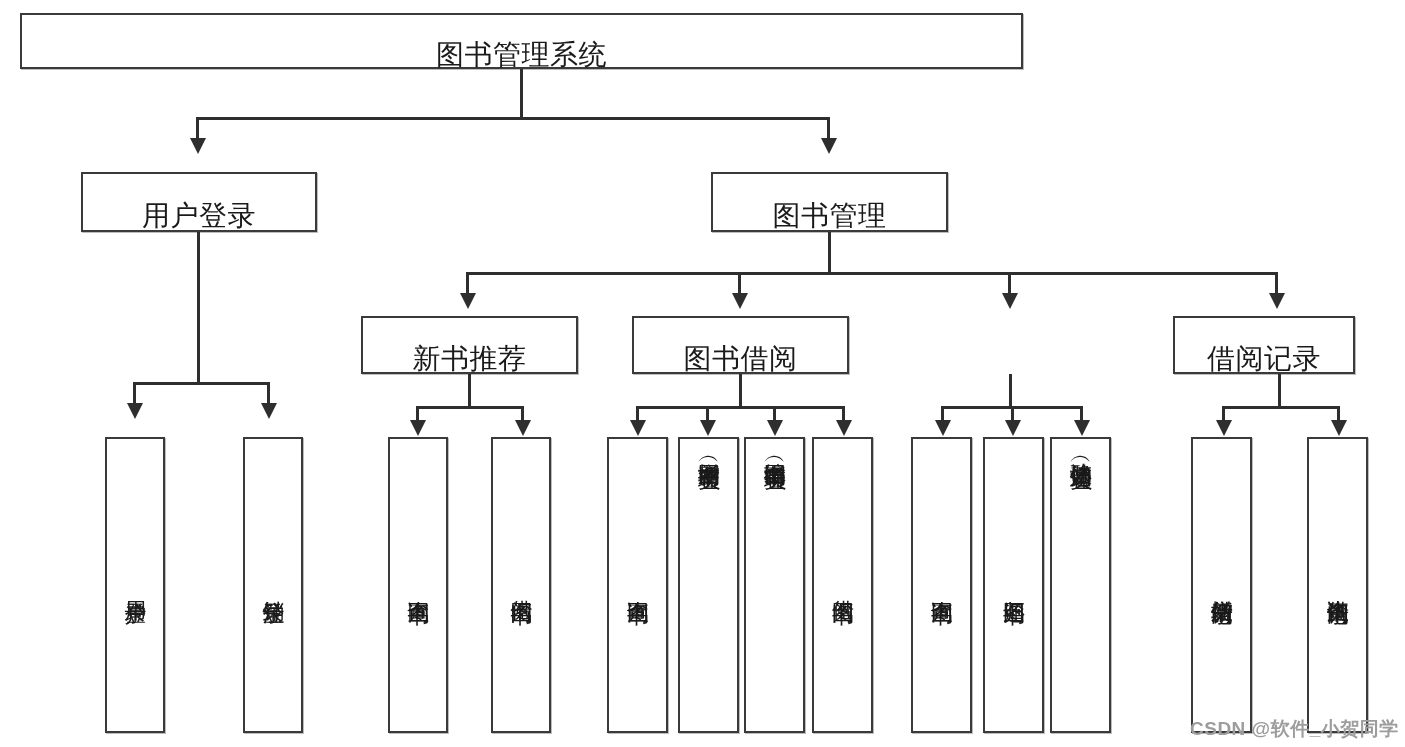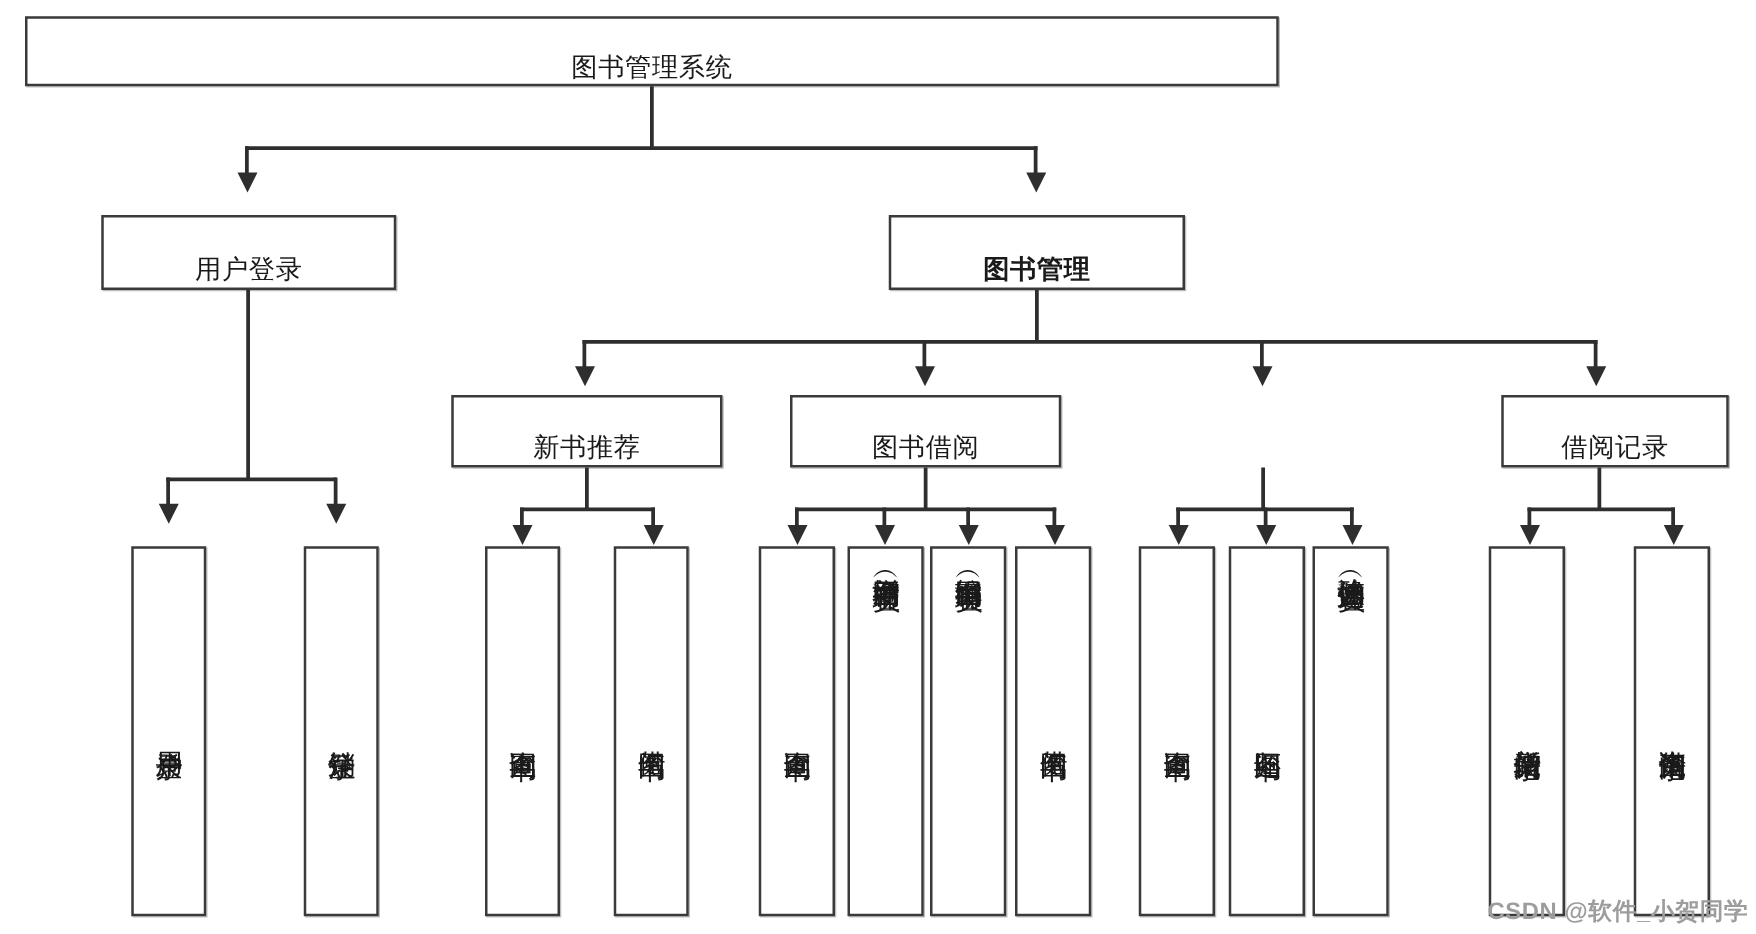--- a/index.html
+++ b/index.html
@@ -18,21 +18,21 @@
     box-sizing:border-box;
     background:#ffffff;
     border:2px solid #3a3a3a;
     box-shadow:1px 1px 0 #bdbdbd;
     display:flex;
     align-items:center;
     justify-content:center;
     color:#1a1a1a;
   }
   .node .label{
-    font-size:21px;
+    font-size:28px;
     line-height:1.15;
     white-space:nowrap;
     letter-spacing:.5px;
     margin-top:28px;
   }
 
   
   .leaf{
     position:absolute;
     box-sizing:border-box;
@@ -92,21 +92,21 @@
   <div class="hline" style="left:196px;top:117px;width:634px;height:3px;"></div>
 
   <div class="vline" style="left:196px;top:117px;width:3px;height:24px;"></div>
   <div class="arrow" style="left:190px;top:138px;"></div>
   <div class="vline" style="left:827px;top:117px;width:3px;height:24px;"></div>
   <div class="arrow" style="left:821px;top:138px;"></div>
 
   <div class="node" style="left:81px;top:172px;width:236px;height:60px;">
     <span class="label">用户登录</span>
   </div>
-  <div class="node" style="left:711px;top:172px;width:237px;height:60px;font-weight:bold;">
+  <div class="node" style="left:711px;top:172px;width:237px;height:60px;">
     <span class="label">图书管理</span>
   </div>
 
   <div class="vline" style="left:197px;top:232px;width:3px;height:152px;"></div>
   <div class="hline" style="left:133px;top:382px;width:136px;height:3px;"></div>
   <div class="vline" style="left:133px;top:382px;width:3px;height:24px;"></div>
   <div class="arrow" style="left:127px;top:403px;"></div>
   <div class="vline" style="left:267px;top:382px;width:3px;height:24px;"></div>
   <div class="arrow" style="left:261px;top:403px;"></div>
 
@@ -121,21 +121,21 @@
   <div class="arrow" style="left:1002px;top:293px;"></div>
   <div class="vline" style="left:1275px;top:272px;width:3px;height:24px;"></div>
   <div class="arrow" style="left:1269px;top:293px;"></div>
 
   <div class="node" style="left:361px;top:316px;width:217px;height:58px;">
     <span class="label">新书推荐</span>
   </div>
   <div class="node" style="left:632px;top:316px;width:217px;height:58px;">
     <span class="label">图书借阅</span>
   </div>
-  <div class="node" style="left:1201px;top:316px;width:182px;height:58px;">
+  <div class="node" style="left:1173px;top:316px;width:182px;height:58px;">
     <span class="label">借阅记录</span>
   </div>
 
   <div class="vline" style="left:468px;top:374px;width:3px;height:34px;"></div>
   <div class="hline" style="left:416px;top:406px;width:108px;height:3px;"></div>
   <div class="vline" style="left:416px;top:406px;width:3px;height:18px;"></div>
   <div class="arrow" style="left:410px;top:420px;"></div>
   <div class="vline" style="left:521px;top:406px;width:3px;height:18px;"></div>
   <div class="arrow" style="left:515px;top:420px;"></div>
 

